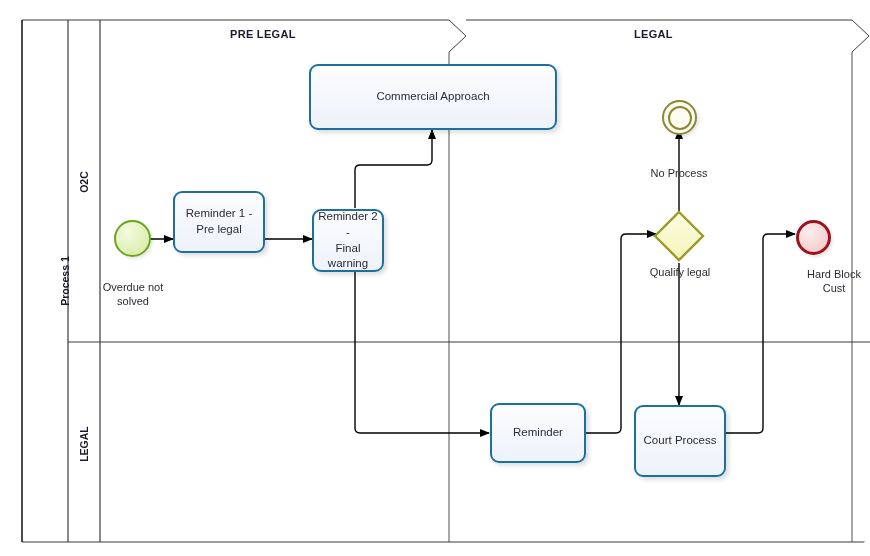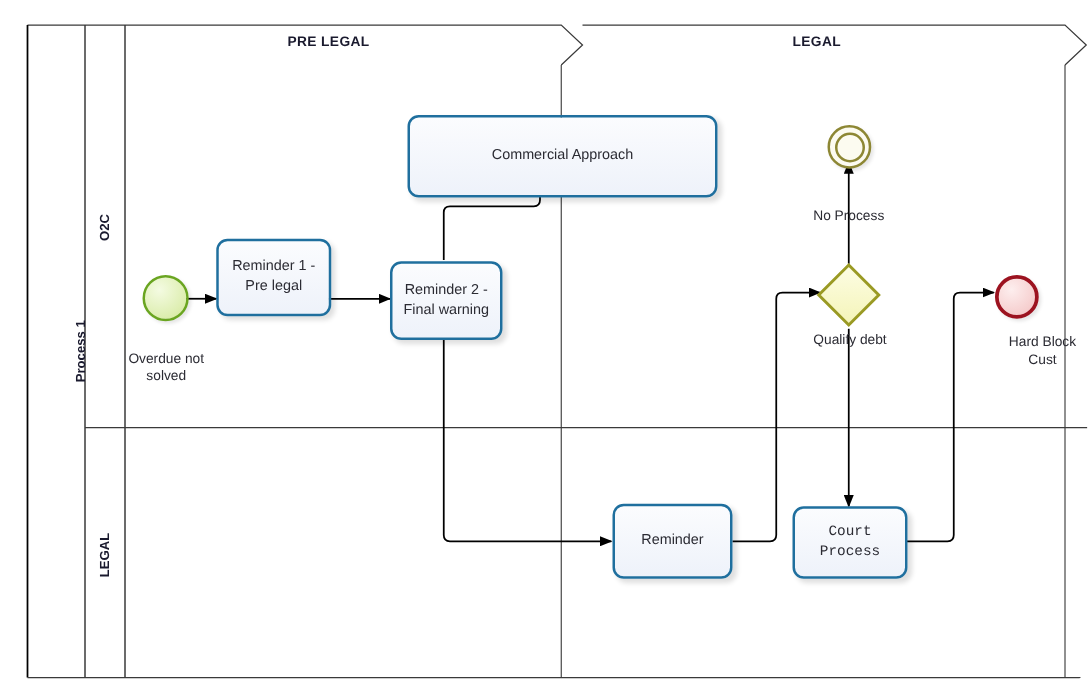--- a/index.html
+++ b/index.html
@@ -153,50 +153,50 @@
 
   <div class="ev ev-start" style="left:114px; top:220px; width:37px; height:37px;"></div>
   <div class="evt-label" style="left:82px; top:264px; width:102px;margin-top:16px;">Overdue not
 solved</div>
 
   <div class="task" style="left:173px; top:191px; width:92px; height:62px;">
     <span style="white-space:pre-line;">Reminder 1 -
 Pre legal</span>
   </div>
 
-  <div class="task" style="left:312px; top:209px; width:90px; height:63px;">
+  <div class="task" style="left:312px; top:209px; width:72px; height:63px;">
     <span style="white-space:pre-line;">Reminder 2 -
 Final warning</span>
   </div>
 
-  <div class="task" style="left:326px; top:64px; width:248px; height:66px;margin-top:28px;">
+  <div class="task" style="left:309px; top:64px; width:248px; height:66px;">
     <span>Commercial Approach</span>
   </div>
 
   <div class="ev ev-term-outer" style="left:662px; top:100px; width:35px; height:35px;">
     <div class="ev ev-term-inner" style="left:3.5px; top:3.5px; width:24px; height:24px;"></div>
   </div>
   <div class="evt-label" style="left:629px; top:142px; width:100px;margin-top:24px;">No Process</div>
 
   <svg class="gateway" style="left:652px; top:209px; width:54px; height:54px;" viewBox="0 0 54 54" xmlns="http://www.w3.org/2000/svg">
     <defs>
       <linearGradient id="gwg" x1="0" y1="0" x2="0" y2="1">
         <stop offset="0%" stop-color="#fdfde4"></stop>
         <stop offset="100%" stop-color="#f4f4b8"></stop>
       </linearGradient>
     </defs>
     <polygon points="27,3 51,27 27,51 3,27" fill="url(#gwg)" stroke="#9a9a24" stroke-width="2.4"></polygon>
   </svg>
-  <div class="evt-label" style="left:630px; top:265px; width:100px;">Qualify debt</div>
+  <div class="evt-label" style="left:630px; top:265px; width:100px;">Qualify legal</div>
 
   <div class="ev ev-end" style="left:796px; top:220px; width:35px; height:35px;"></div>
   <div class="evt-label" style="left:763px; top:267px; width:102px;margin-left:20px;">Hard Block
 Cust</div>
 
   <div class="task" style="left:490px; top:403px; width:96px; height:60px;">
     <span>Reminder</span>
   </div>
 
-  <div class="task" style="left:634px; top:405px; width:92px; height:58px;font-family:Liberation Mono, monospace;">
+  <div class="task" style="left:634px; top:405px; width:92px; height:72px;">
     <span>Court Process</span>
   </div>
 
 </div>
 
 </body></html>

